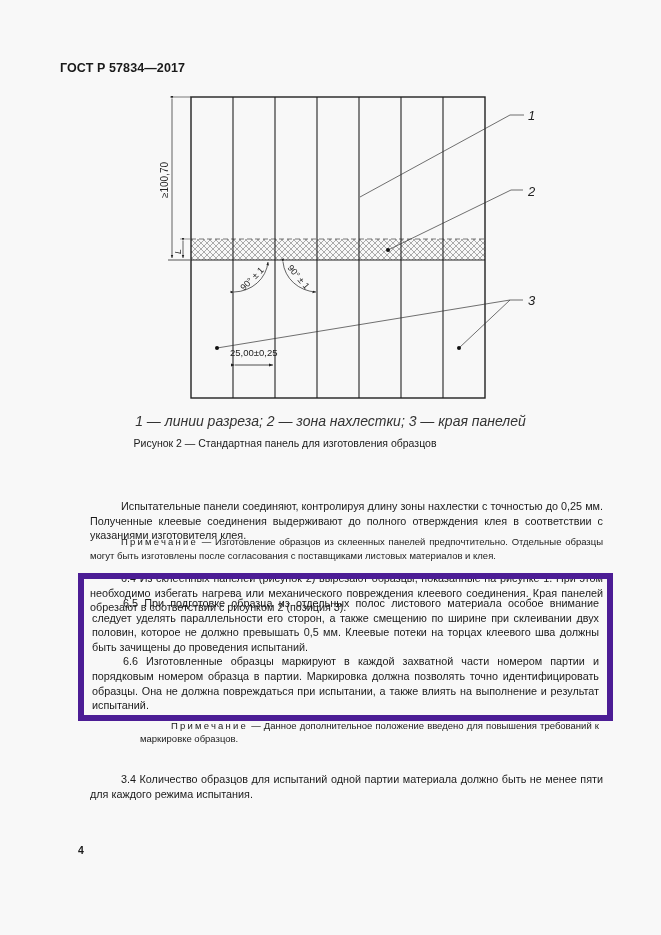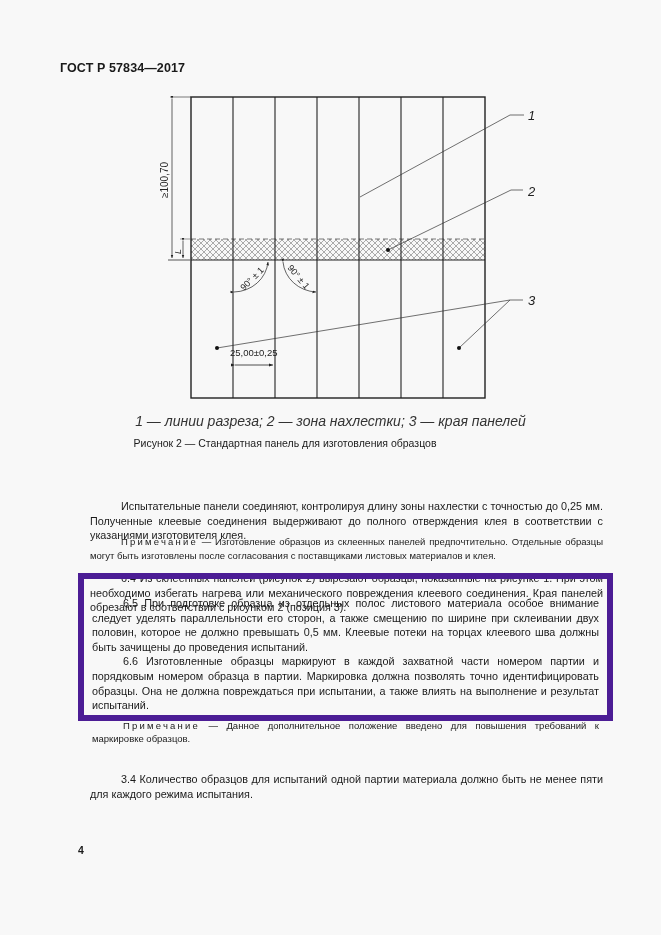--- a/index.html
+++ b/index.html
@@ -115,20 +115,20 @@
 
 <div class="text" style="top:559px;">
   <p class="indent">6.4 Из склеенных панелей (рисунок 2) вырезают образцы, показанные на рисунке 1. При этом необходимо избегать нагрева или механического повреждения клеевого соединения. Края панелей обрезают в соответствии с рисунком 2 (позиция 3).</p>
 </div>
 
 <div class="box">
   <div class="text2">
     <p class="indent">6.5 При подготовке образца из отдельных полос листового материала особое внимание следует уделять параллельности его сторон, а также смещению по ширине при склеивании двух половин, которое не должно превышать 0,5 мм. Клеевые потеки на торцах клеевого шва должны быть зачищены до проведения испытаний.</p>
     <p class="indent">6.6 Изготовленные образцы маркируют в каждой захватной части номером партии и порядковым номером образца в партии. Маркировка должна позволять точно идентифицировать образцы. Она не должна повреждаться при испытании, а также влиять на выполнение и результат испытаний.</p>
   </div>
-  <p class="indent note" style="margin-top:6px; text-align:justify;"><span class="spaced">Примечание</span><span> — Данное дополнительное положение введено для повышения требований к маркировке образцов.</span></p>
+  <p class="indent note" style="margin-top:6px; text-align:justify;margin-left:48px;"><span class="spaced">Примечание</span><span> — Данное дополнительное положение введено для повышения требований к маркировке образцов.</span></p>
 </div>
 
 <div class="text" style="top:760px;">
   <p class="indent">3.4 Количество образцов для испытаний одной партии материала должно быть не менее пяти для каждого режима испытания.</p>
 </div>
 
 <div class="pagenum">4</div>
 
 </body></html>

